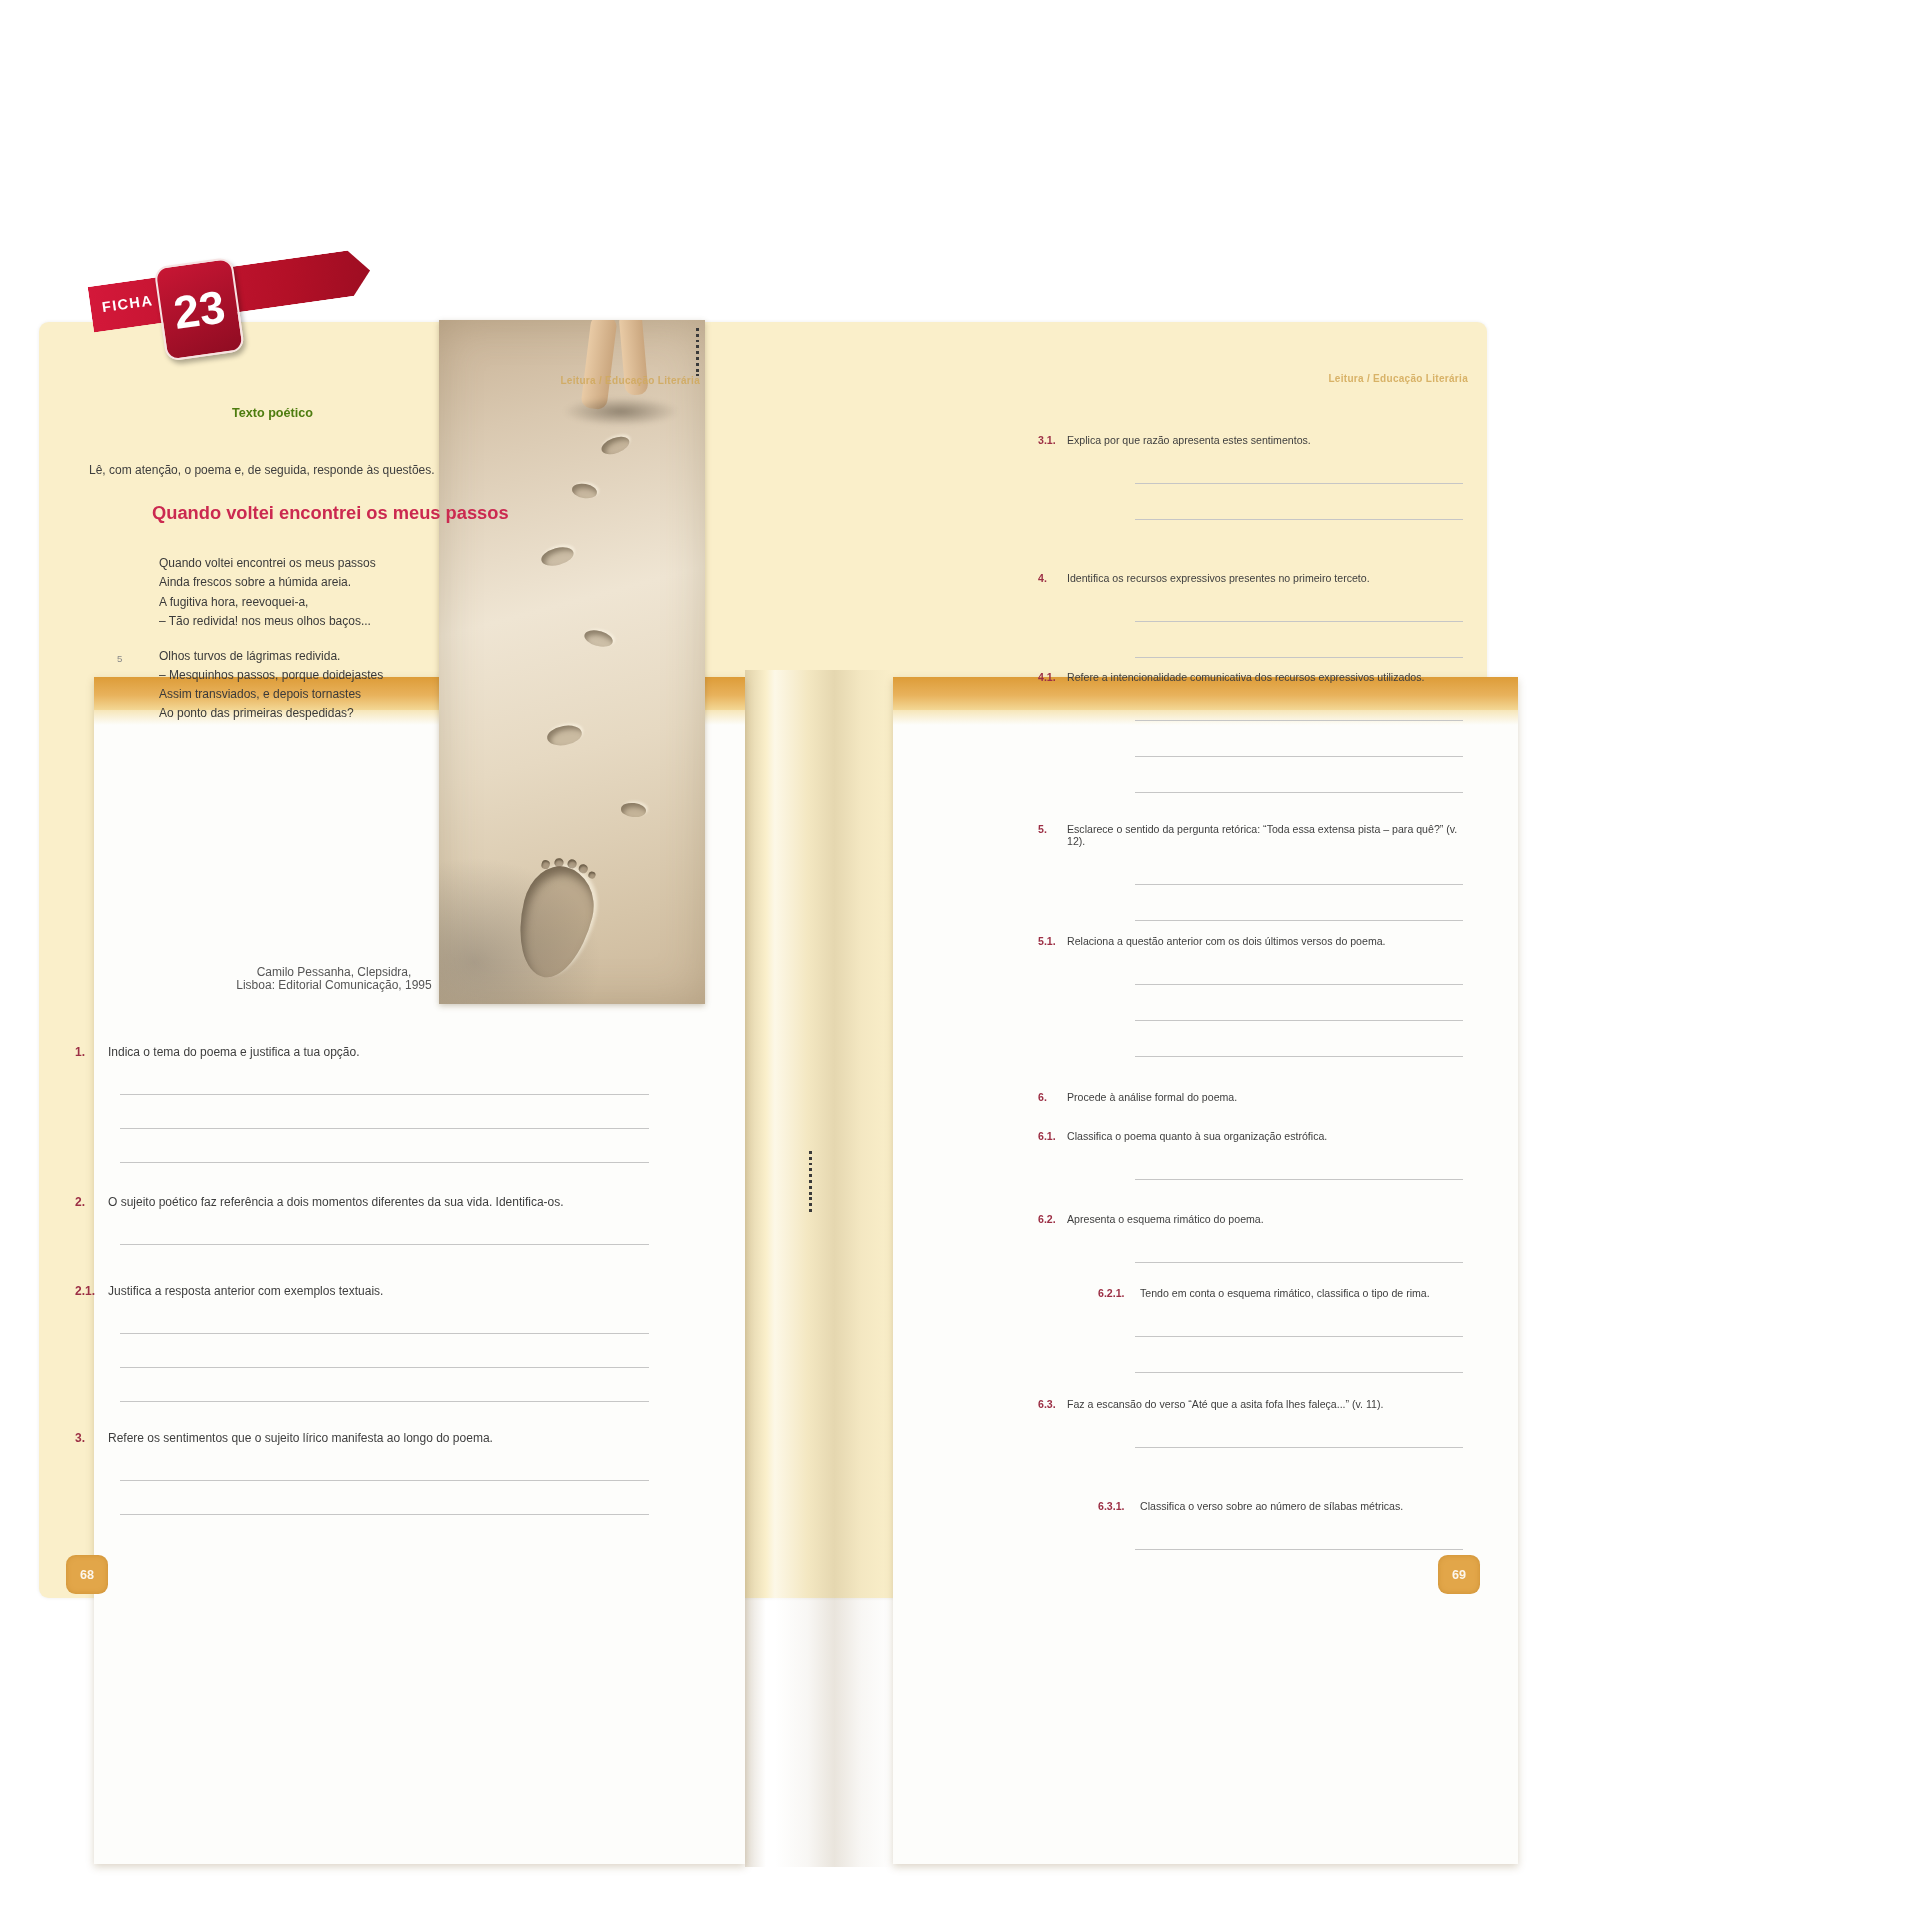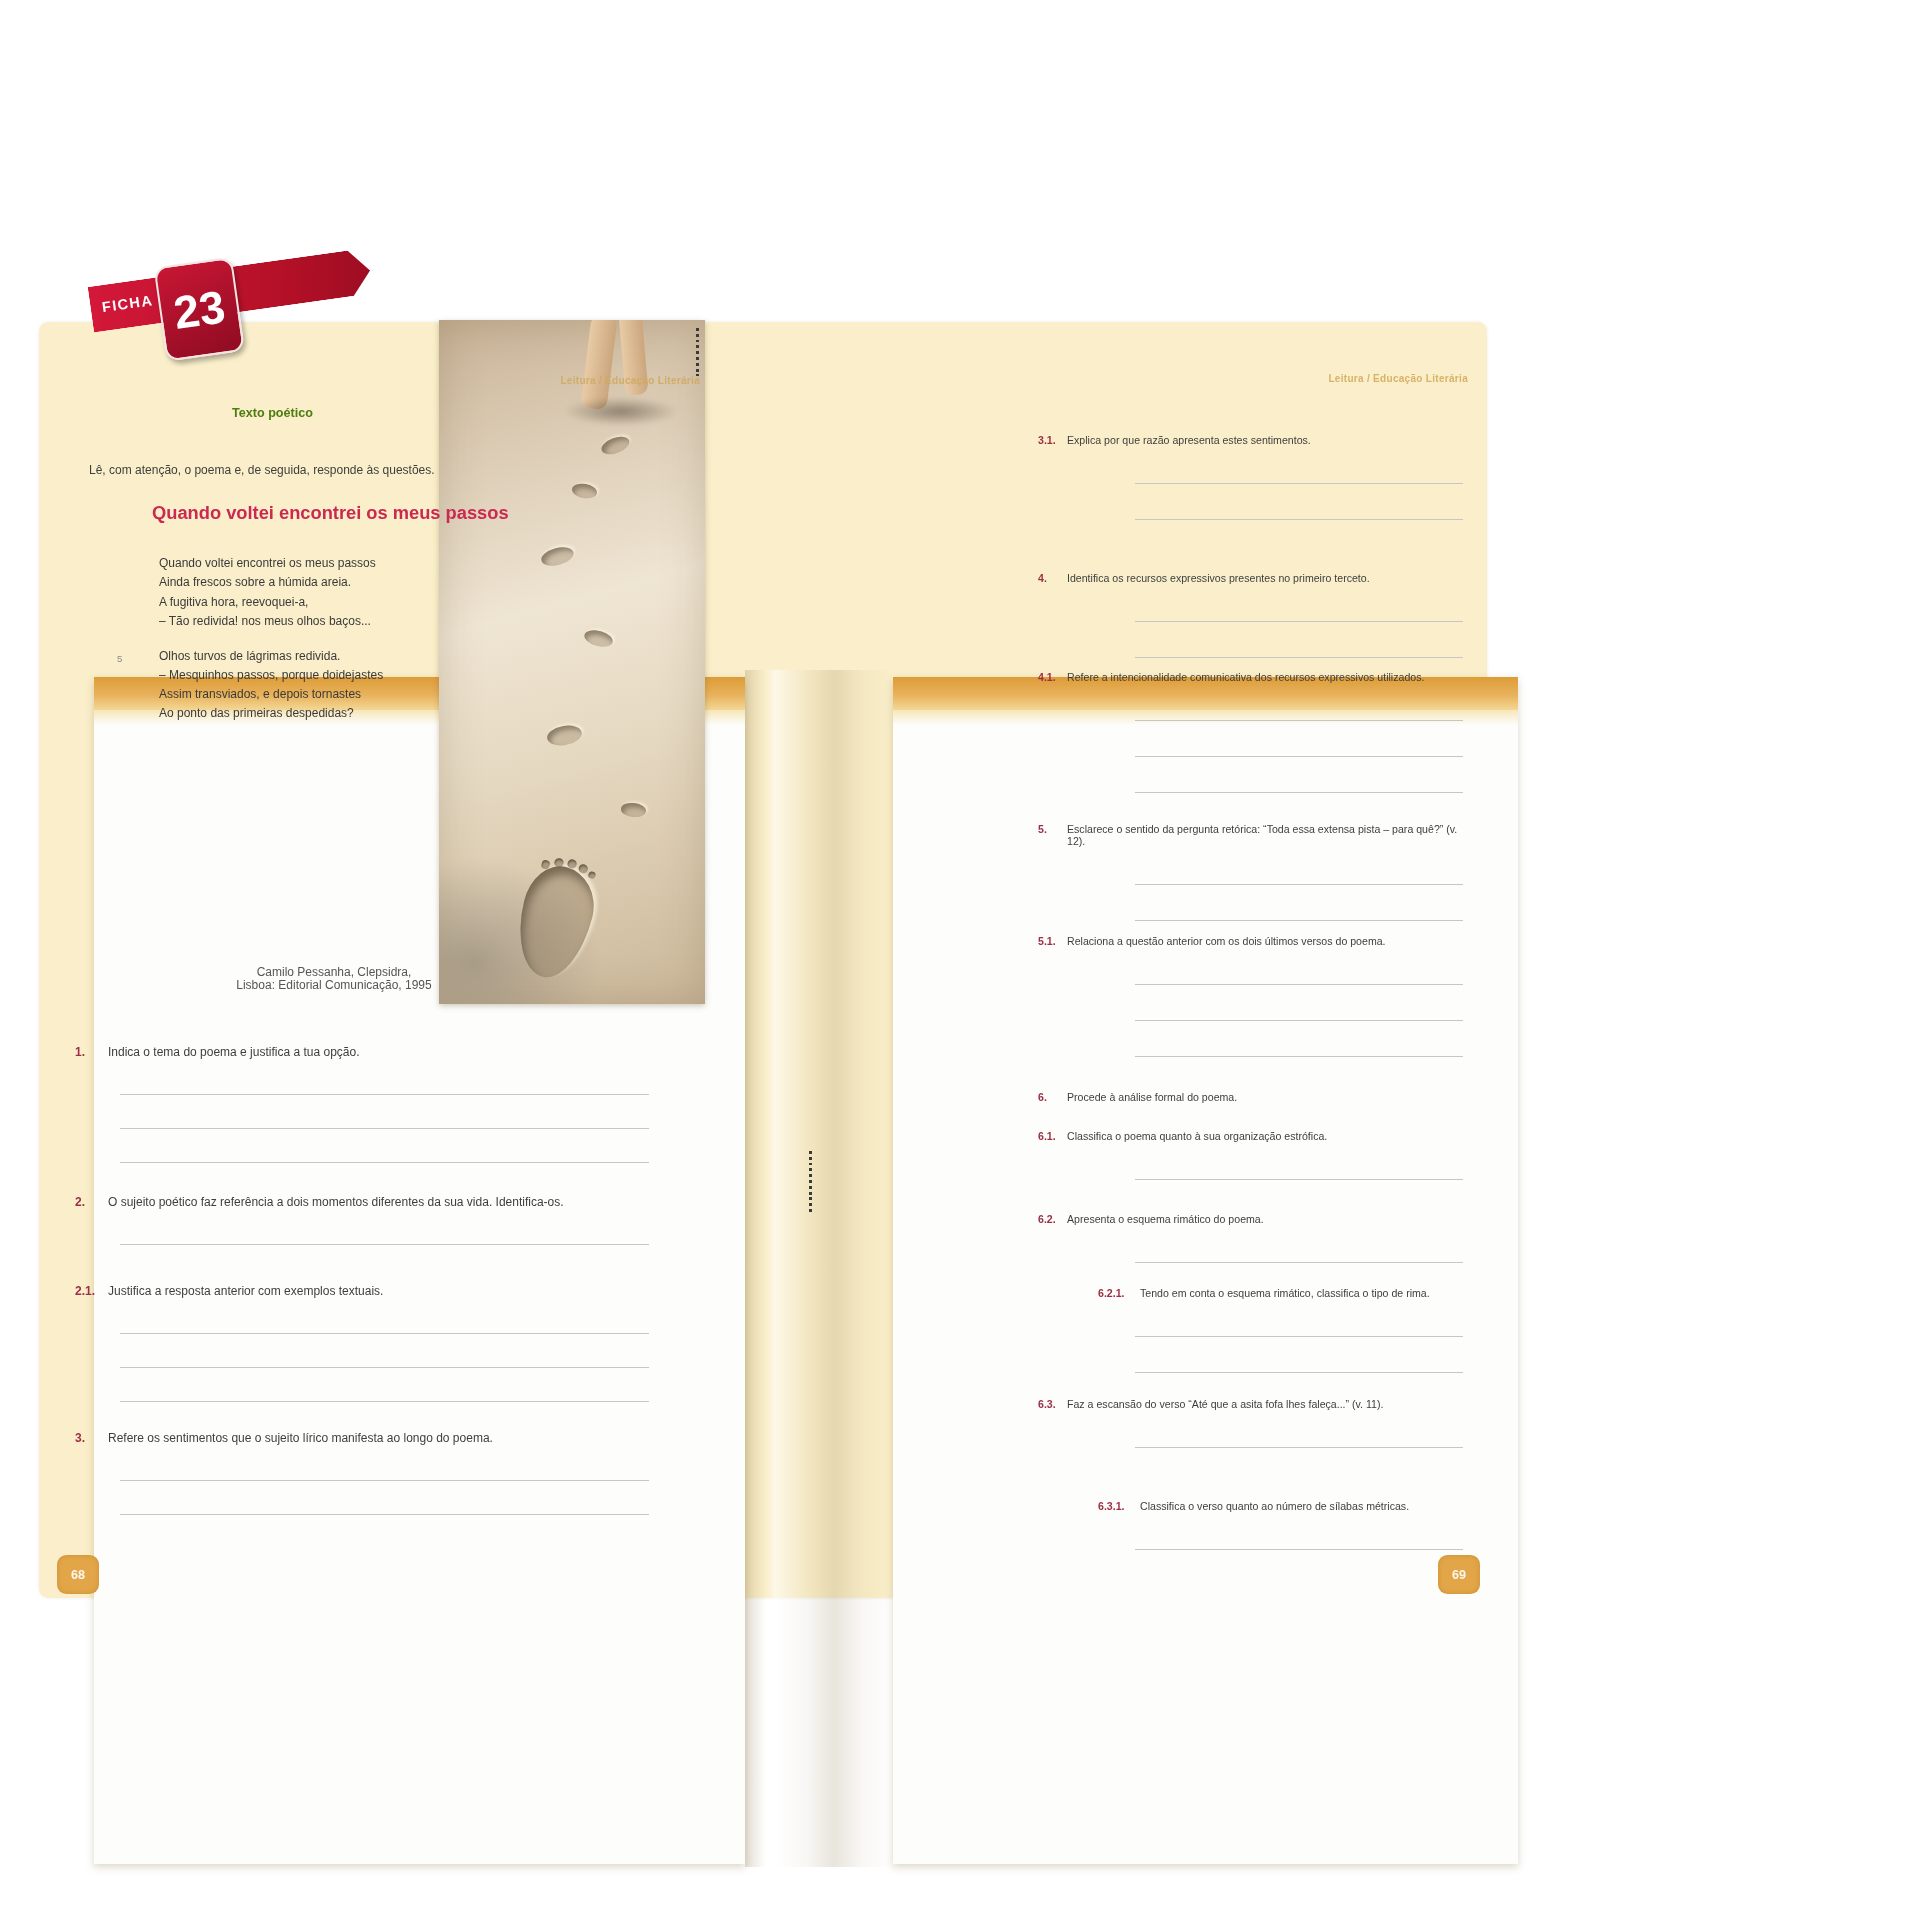--- a/index.html
+++ b/index.html
@@ -95,21 +95,21 @@
   .q-left .alines{margin-left:45px;margin-right:4.8px;}
   .q-right .alines{margin-left:97px;margin-right:0;}
   .aline{border-bottom:1px solid #c6c6c6;}
   .q-left .aline{height:33px;}
   .q-right .aline{height:35px;}
   
   .page-badge{position:absolute;top:1555px;width:42px;height:39px;background:#e2a649;
         border-radius:9.7px;display:flex;align-items:center;justify-content:center;
         color:rgba(255,255,255,.9);font-weight:bold;font-size:12.6px;z-index:4;
         box-shadow:inset 0 0 5.8px rgba(190,130,40,.6);}
-  .badge-left{left:57px;}
+  .badge-left{left:66px;}
   .badge-right{left:1438px;}
 </style>
 </head>
 <body>
 
 <div class="canvas">
   <div class="spread">
 
     <div class="page page-left">
       <div class="band"></div>
@@ -312,21 +312,21 @@
       <span class="qnum">6.3.</span>
       <span class="qtext">Faz a escansão do verso “Até que a asita fofa lhes faleça...” (v. 11).</span>
     </div>
     <div class="alines">
           <div class="aline"></div>
         </div>
   </div>
       <div class="question q-right indent" style="top: 1500px;">
     <div class="qrow">
       <span class="qnum">6.3.1.</span>
-      <span class="qtext">Classifica o verso quanto ao número de sílabas métricas.</span>
+      <span class="qtext">Classifica o verso sobre ao número de sílabas métricas.</span>
     </div>
     <div class="alines">
           <div class="aline"></div>
         </div>
   </div>
     </div>
 
   <div class="spine-mark"></div>
 
   <div class="page-badge badge-left">68</div>

